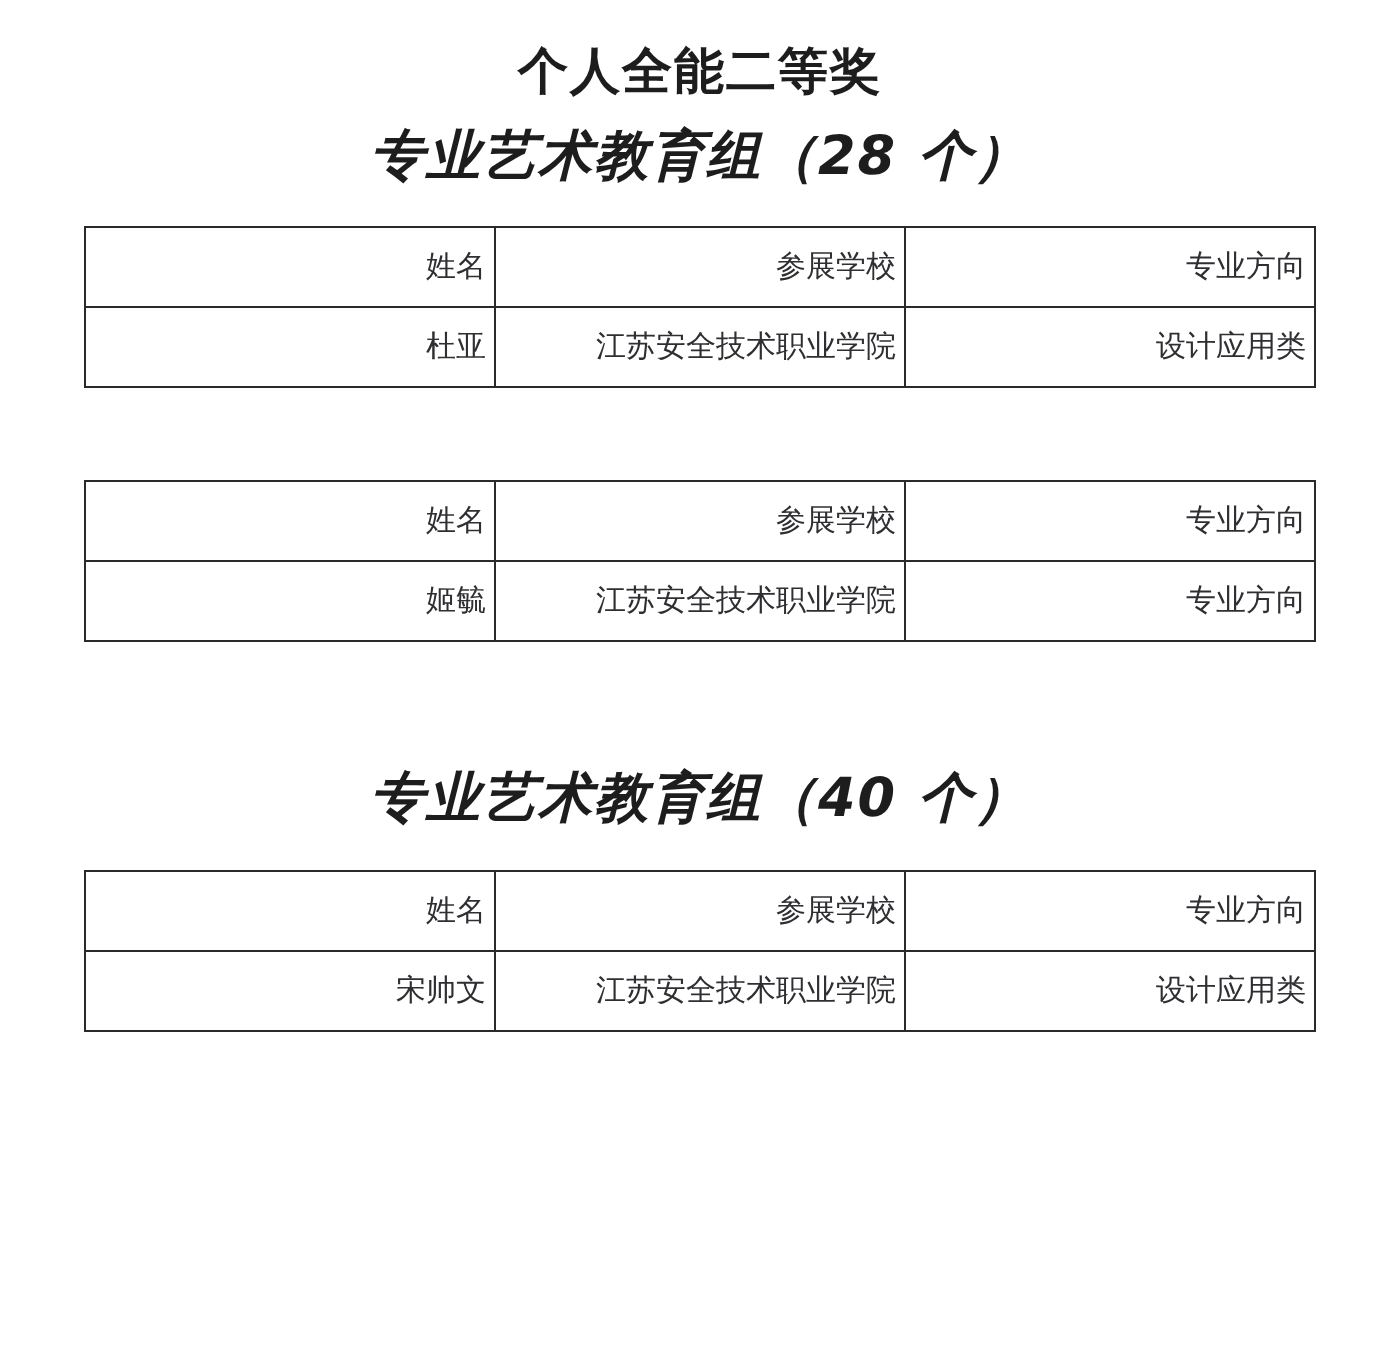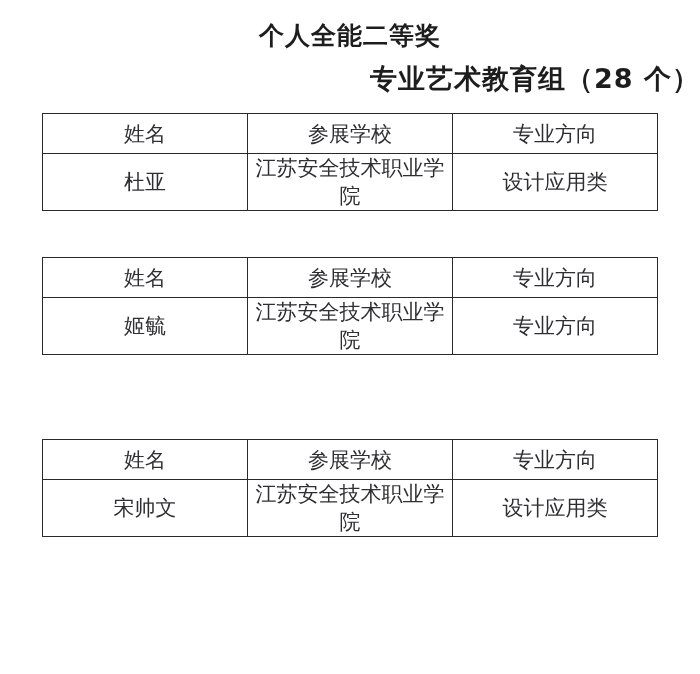--- a/index.html
+++ b/index.html
@@ -22,45 +22,46 @@
   }
   .award-title {
     text-align: center;
     font-size: 25px;
     font-weight: bold;
     letter-spacing: 1px;
     color: #1d1d1d;
     line-height: 1.1;
   }
   .group-title {
-    text-align: right;
+    text-align: center;
     font-size: 27px;
     font-weight: bold;
     letter-spacing: 1px;
     color: #1d1d1d;
     line-height: 1.1;
+    font-style: italic;
   }
   .award-block {
     width: 700px;
   }
   table.award-table {
     border-collapse: collapse;
     table-layout: fixed;
     width: 615px;
     margin: 0 auto;
     background: #ffffff;
   }
   table.award-table td,
   table.award-table th {
     border: 1.6px solid #2a2a2a;
     height: 40px;
     width: 205px;
-    text-align: center;
+    text-align: right;
     vertical-align: middle;
-    font-size: 21px;
+    font-size: 15px;
     font-weight: normal;
     color: #2f2f33;
     padding: 0 4px;
     box-sizing: border-box;
     margin-left: 33px;
   }
   table.award-table th {
     font-weight: normal;
   }
   
@@ -128,20 +129,21 @@
 
   </div>
 
   <div class="sp-award-gap"></div>
 
   <div class="award-block">
 
 
     <div class="sp-title-gap"></div>
 
+    <div class="group-title">专业艺术教育组（40 个）</div>
 
     <div class="sp-table-gap"></div>
 
     <table class="award-table">
       <thead>
         <tr>
           <th>姓名</th>
           <th>参展学校</th>
           <th>专业方向</th>
         </tr>

